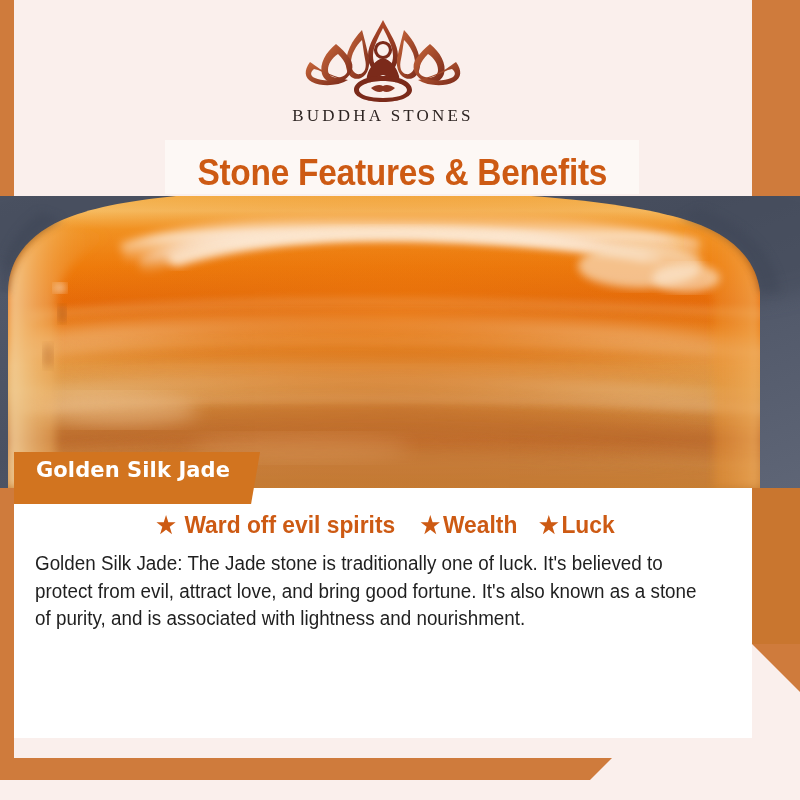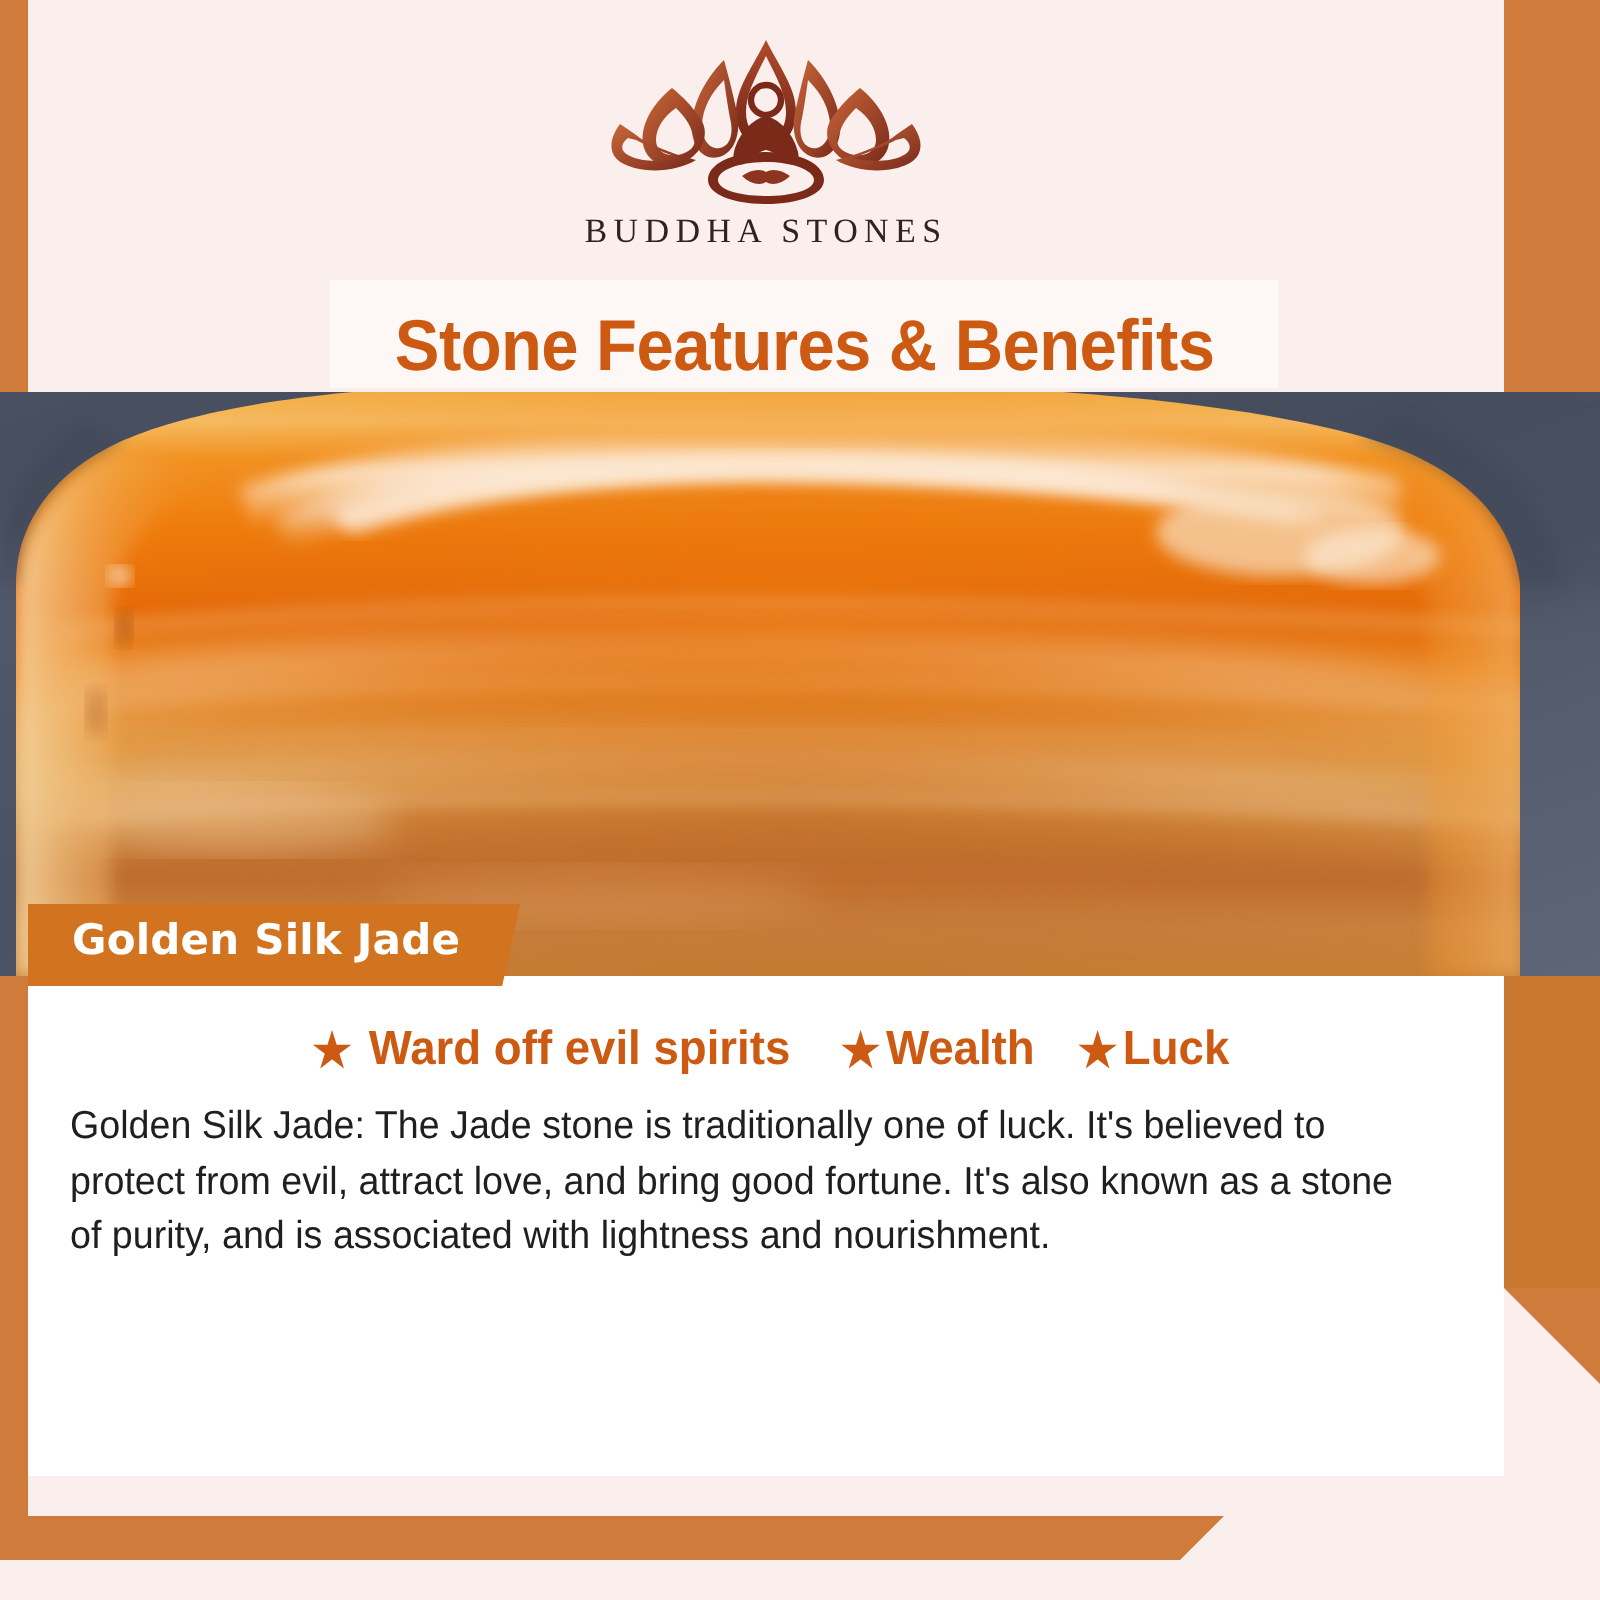--- a/index.html
+++ b/index.html
@@ -163,21 +163,21 @@
     width: 800px;
     height: 292px;
   }
 
   
   .stone-badge {
     position: absolute;
     top: 452px;
     left: 14px;
     height: 36px;
-    padding: 0 30px 5px 22px;
+    padding: 0 30px 16px 22px;
     background: #d2741f;
     clip-path: polygon(0 0, 100% 0, calc(100% - 9px) 100%, 0 100%);
     display: flex;
     align-items: center;
     z-index: 11;
   }
   .stone-badge-text {
     font-family: "DejaVu Sans", sans-serif;
     font-size: 21px;
     font-weight: bold;

